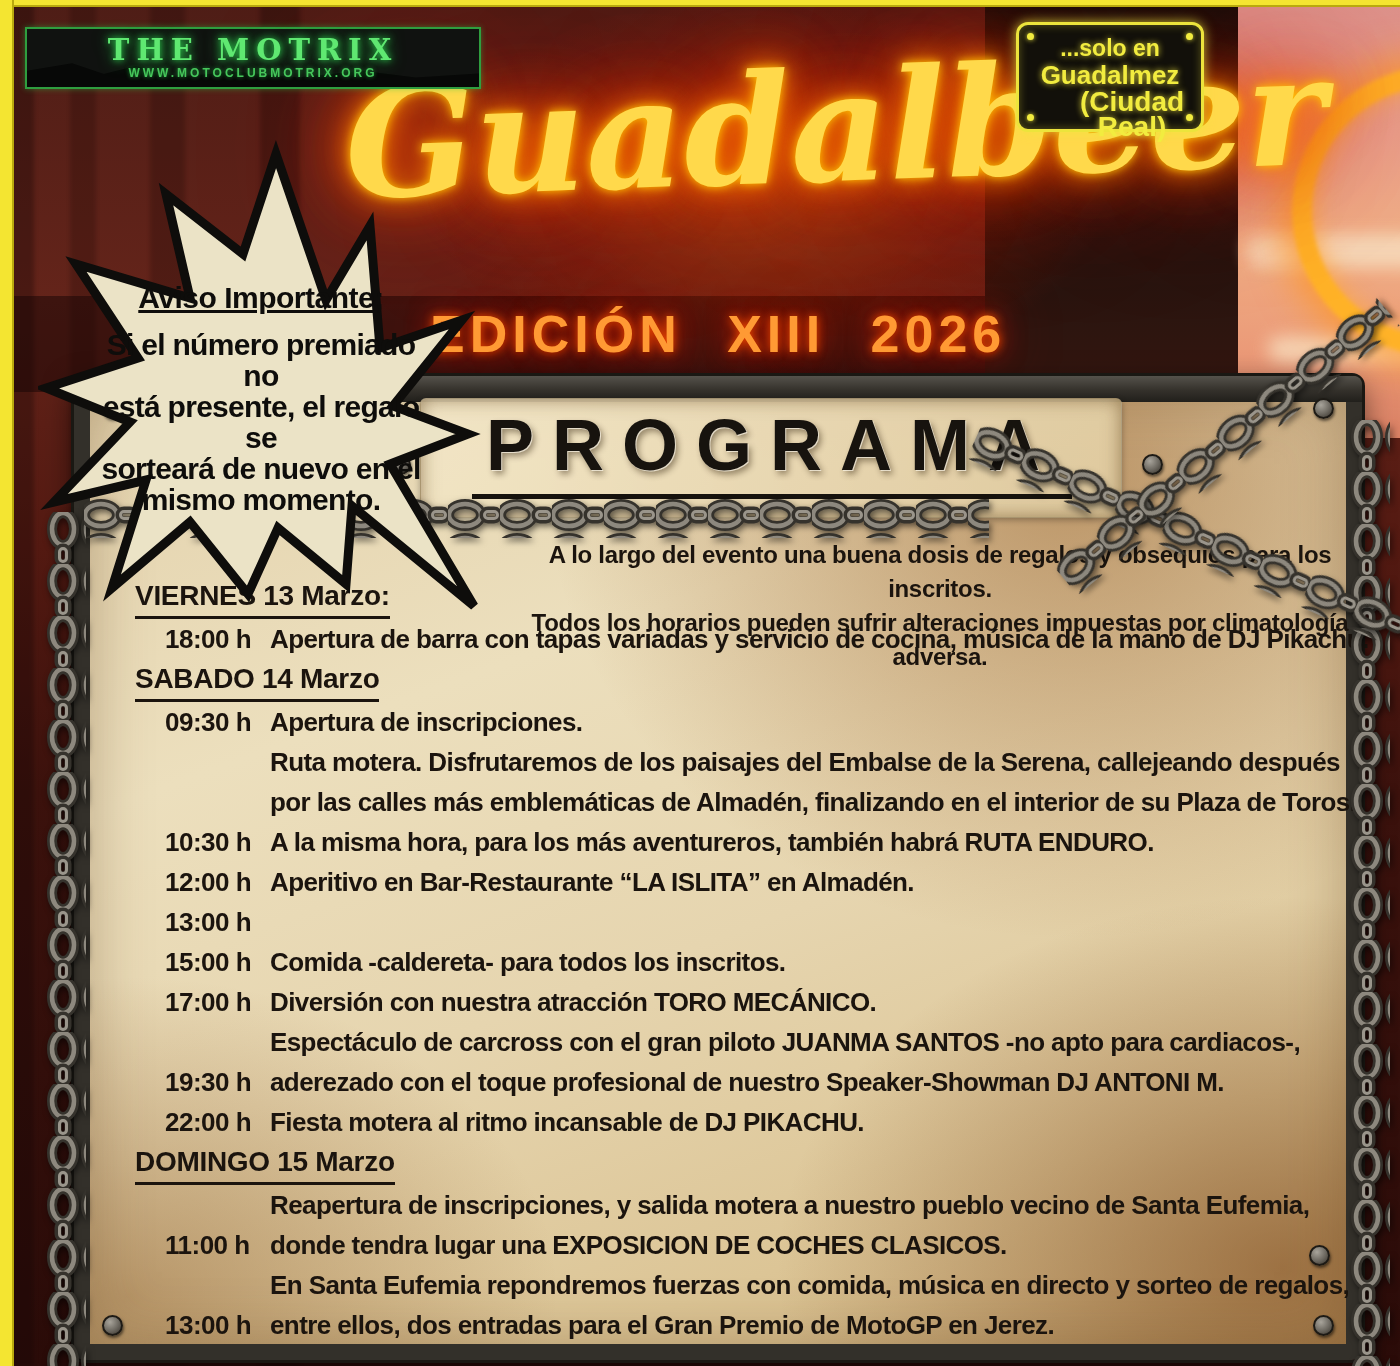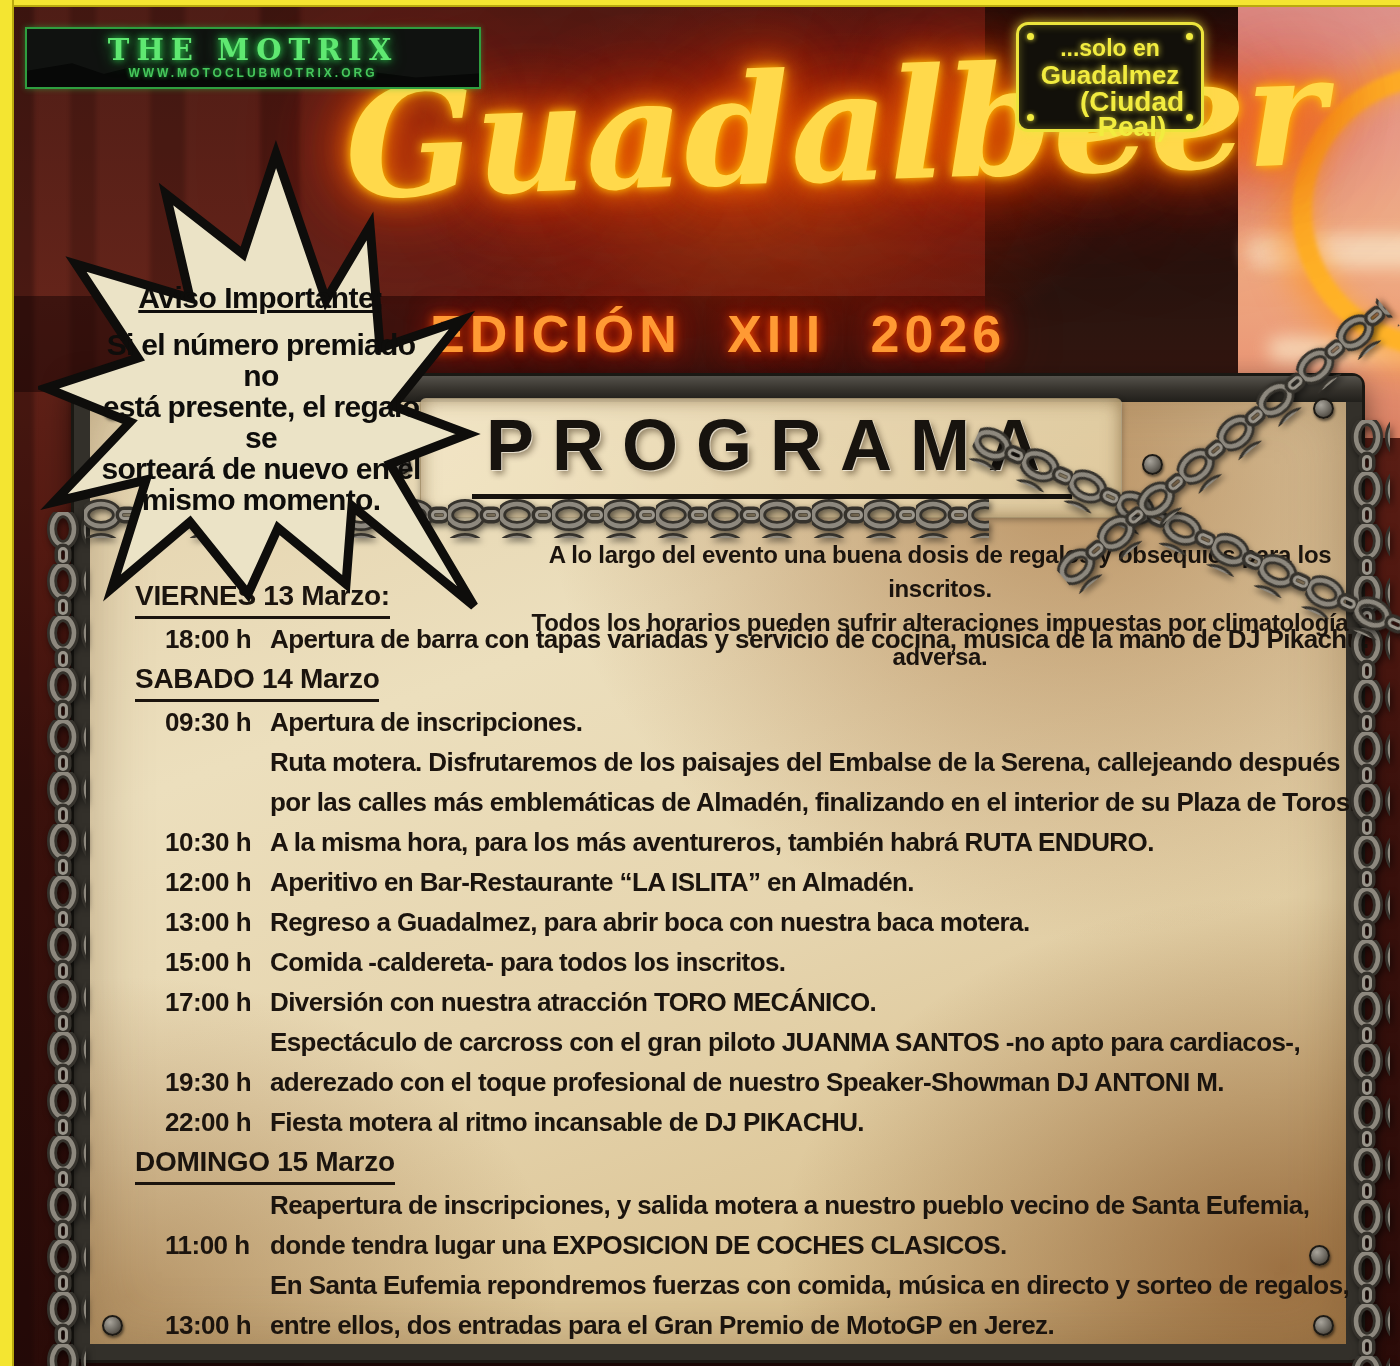--- a/index.html
+++ b/index.html
@@ -174,23 +174,20 @@
           </div>
         </div>
         <div class="item-row">
           <div class="time">12:00 h</div>
           <div class="lines">
             <div class="line">Aperitivo en Bar-Restaurante “LA ISLITA” en Almadén.</div>
           </div>
         </div>
         <div class="item-row">
           <div class="time">13:00 h</div>
-          <div class="lines">
-            <div class="line">Regreso a Guadalmez, para abrir boca con nuestra baca motera.</div>
-          </div>
         </div>
         <div class="item-row">
           <div class="time">15:00 h</div>
           <div class="lines">
             <div class="line">Comida -caldereta- para todos los inscritos.</div>
           </div>
         </div>
         <div class="item-row">
           <div class="time">17:00 h</div>
           <div class="lines">

